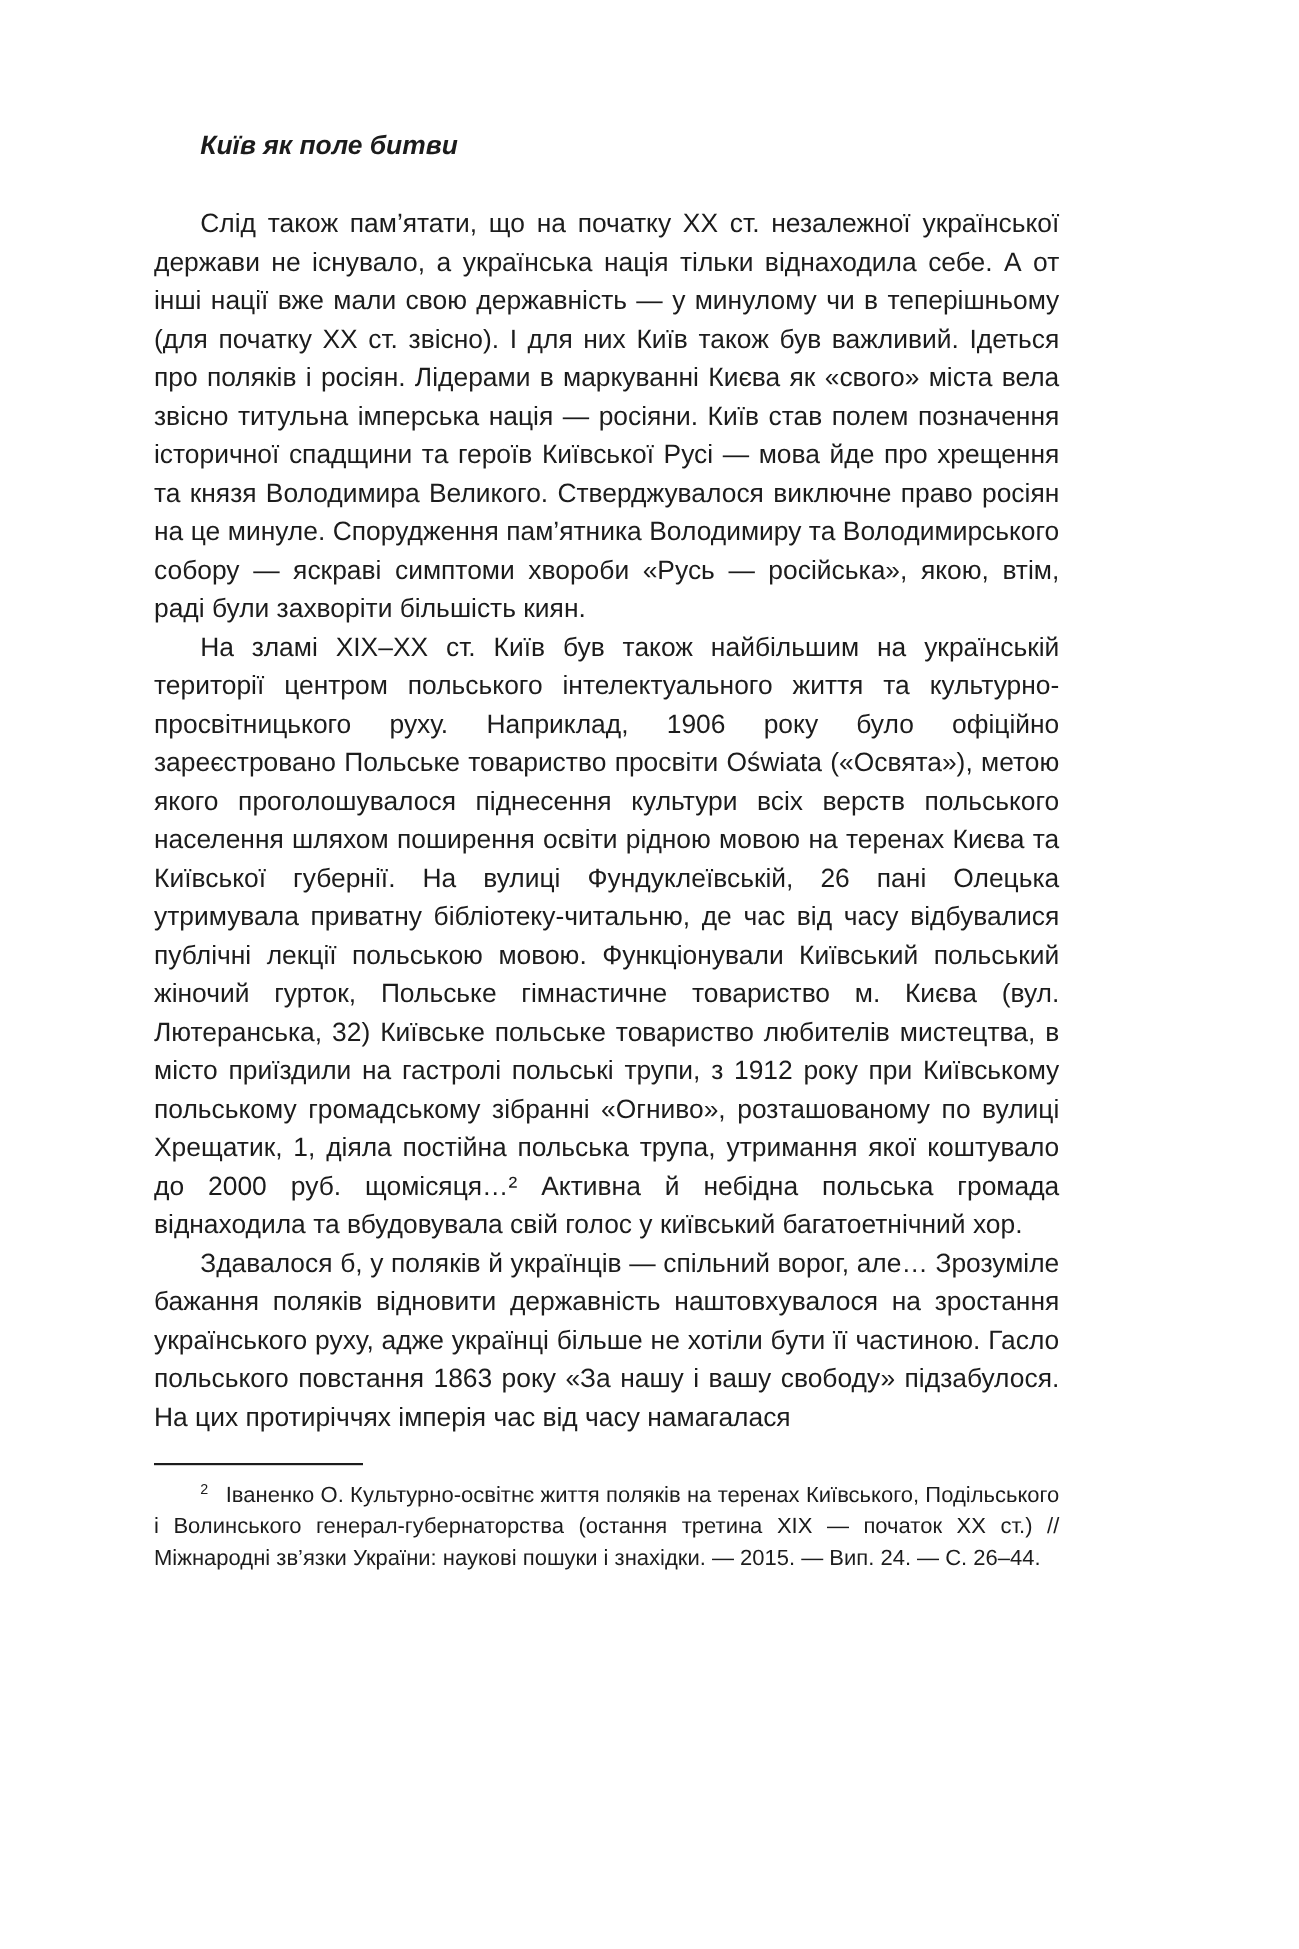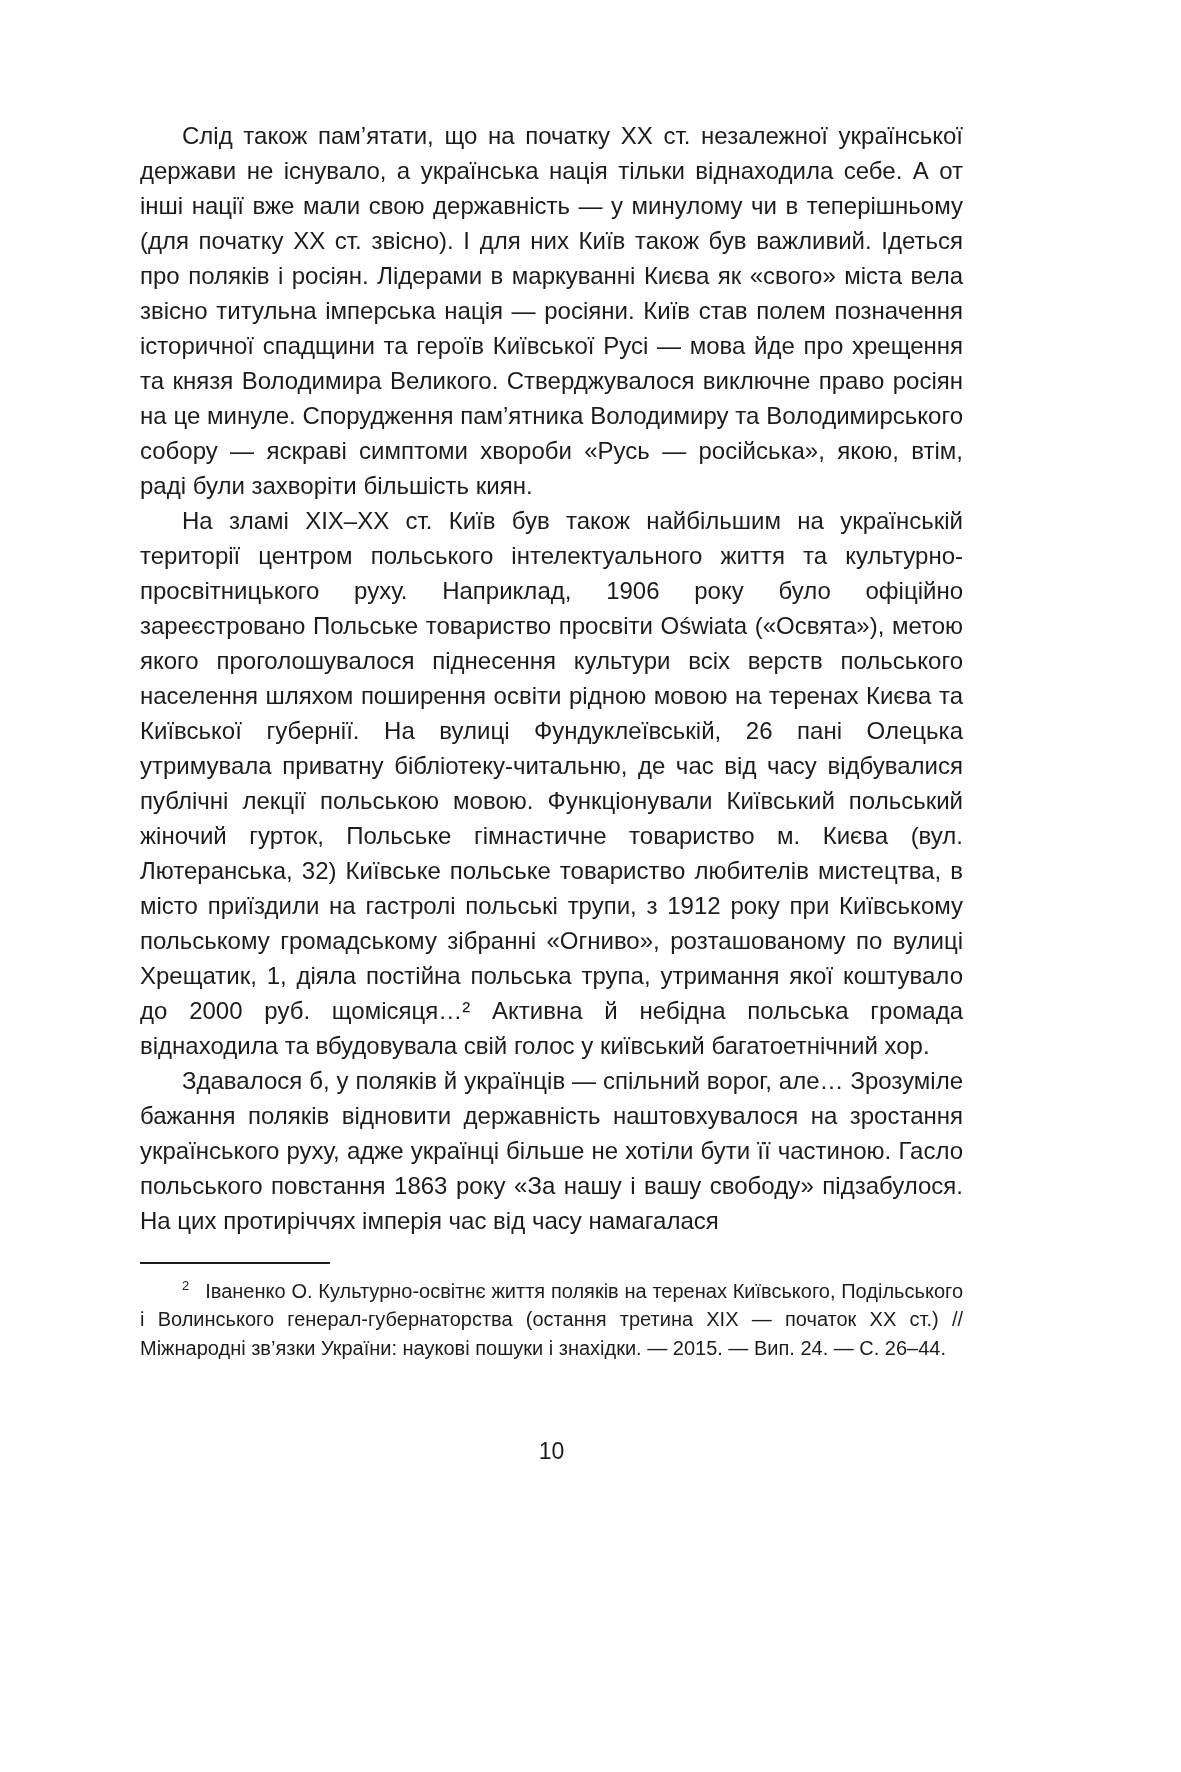--- a/index.html
+++ b/index.html
@@ -68,30 +68,30 @@
     font-size: 23px;
     line-height: 30px;
   }
 </style>
 </head>
 <body>
 
 <div class="page">
   <div class="content">
 
+    <h2 class="heading">Київ як поле битви</h2>
 
     <div class="body-text">
       <p>Слід також пам’ятати, що на початку ХХ ст. незалежної української держави не існувало, а українська нація тільки віднаходила себе. А от інші нації вже мали свою державність — у минулому чи в теперішньому (для початку ХХ ст. звісно). І для них Київ також був важливий. Ідеться про поляків і росіян. Лідерами в маркуванні Києва як «свого» міста вела звісно титульна імперська нація — росіяни. Київ став полем позначення історичної спадщини та героїв Київської Русі — мова йде про хрещення та князя Володимира Великого. Стверджувалося виключне право росіян на це минуле. Спорудження пам’ятника Володимиру та Володимирського собору — яскраві симптоми хвороби «Русь — російська», якою, втім, раді були захворіти більшість киян.</p>
       <p>На зламі ХІХ–ХХ ст. Київ був також найбільшим на українській території центром польського інтелектуального життя та культурно-просвітницького руху. Наприклад, 1906 року було офіційно зареєстровано Польське товариство просвіти Oświata («Освята»), метою якого проголошувалося піднесення культури всіх верств польського населення шляхом поширення освіти рідною мовою на теренах Києва та Київської губернії. На вулиці Фундуклеївській, 26 пані Олецька утримувала приватну бібліотеку-читальню, де час від часу відбувалися публічні лекції польською мовою. Функціонували Київський польський жіночий гурток, Польське гімнастичне товариство м. Києва (вул. Лютеранська, 32) Київське польське товариство любителів мистецтва, в місто приїздили на гастролі польські трупи, з 1912 року при Київському польському громадському зібранні «Огниво», розташованому по вулиці Хрещатик, 1, діяла постійна польська трупа, утримання якої коштувало до 2000 руб. щомісяця…² Активна й небідна польська громада віднаходила та вбудовувала свій голос у київський багатоетнічний хор.</p>
       <p>Здавалося б, у поляків й українців — спільний ворог, але… Зрозуміле бажання поляків відновити державність наштовхувалося на зростання українського руху, адже українці більше не хотіли бути її частиною. Гасло польського повстання 1863 року «За нашу і вашу свободу» підзабулося. На цих протиріччях імперія час від часу намагалася</p>
     </div>
 
     <div class="footnote-block">
       <div class="footnote-rule"></div>
       <p class="footnote">
         <span class="fn-marker">2</span><span>Іваненко О. Культурно-освітнє життя поляків на теренах Київського, Подільського і Волинського генерал-губернаторства (остання третина ХІХ — початок ХХ ст.) // Міжнародні зв’язки України: наукові пошуки і знахідки. — 2015. — Вип. 24. — С. 26–44.</span>
       </p>
     </div>
 
   </div>
 
-  <div class="page-number">10</div>
 </div>
 
 </body></html>

